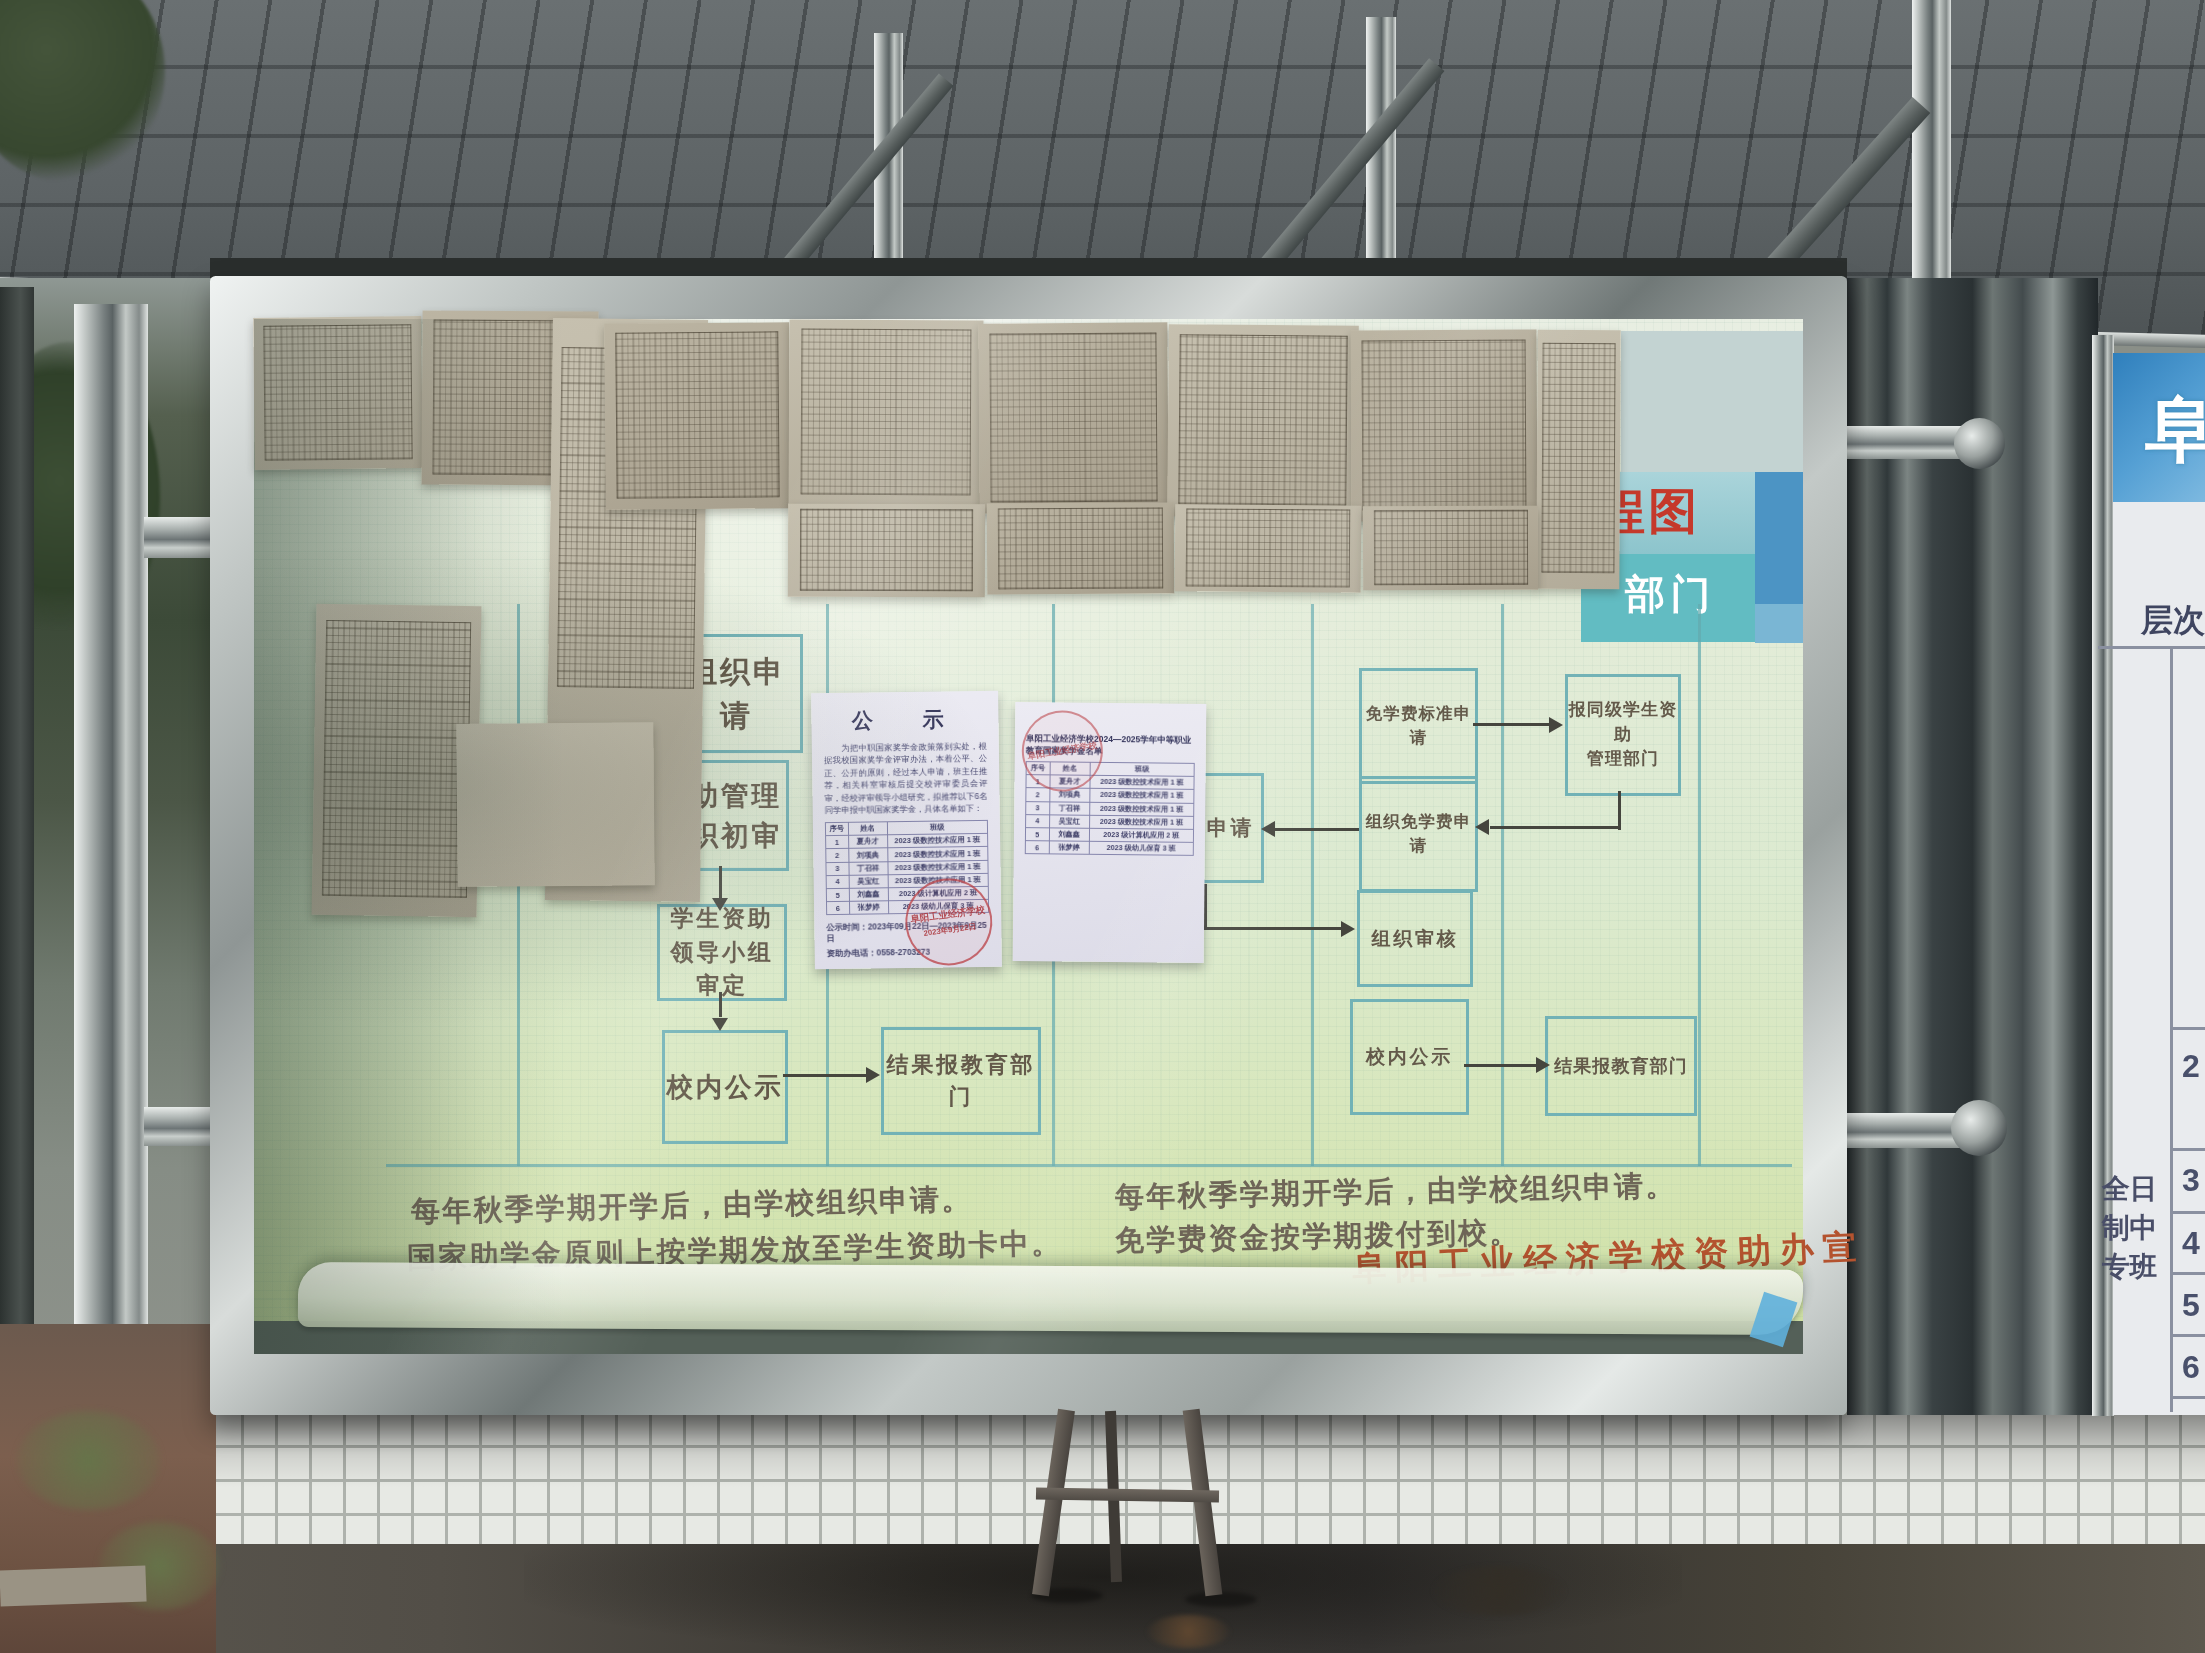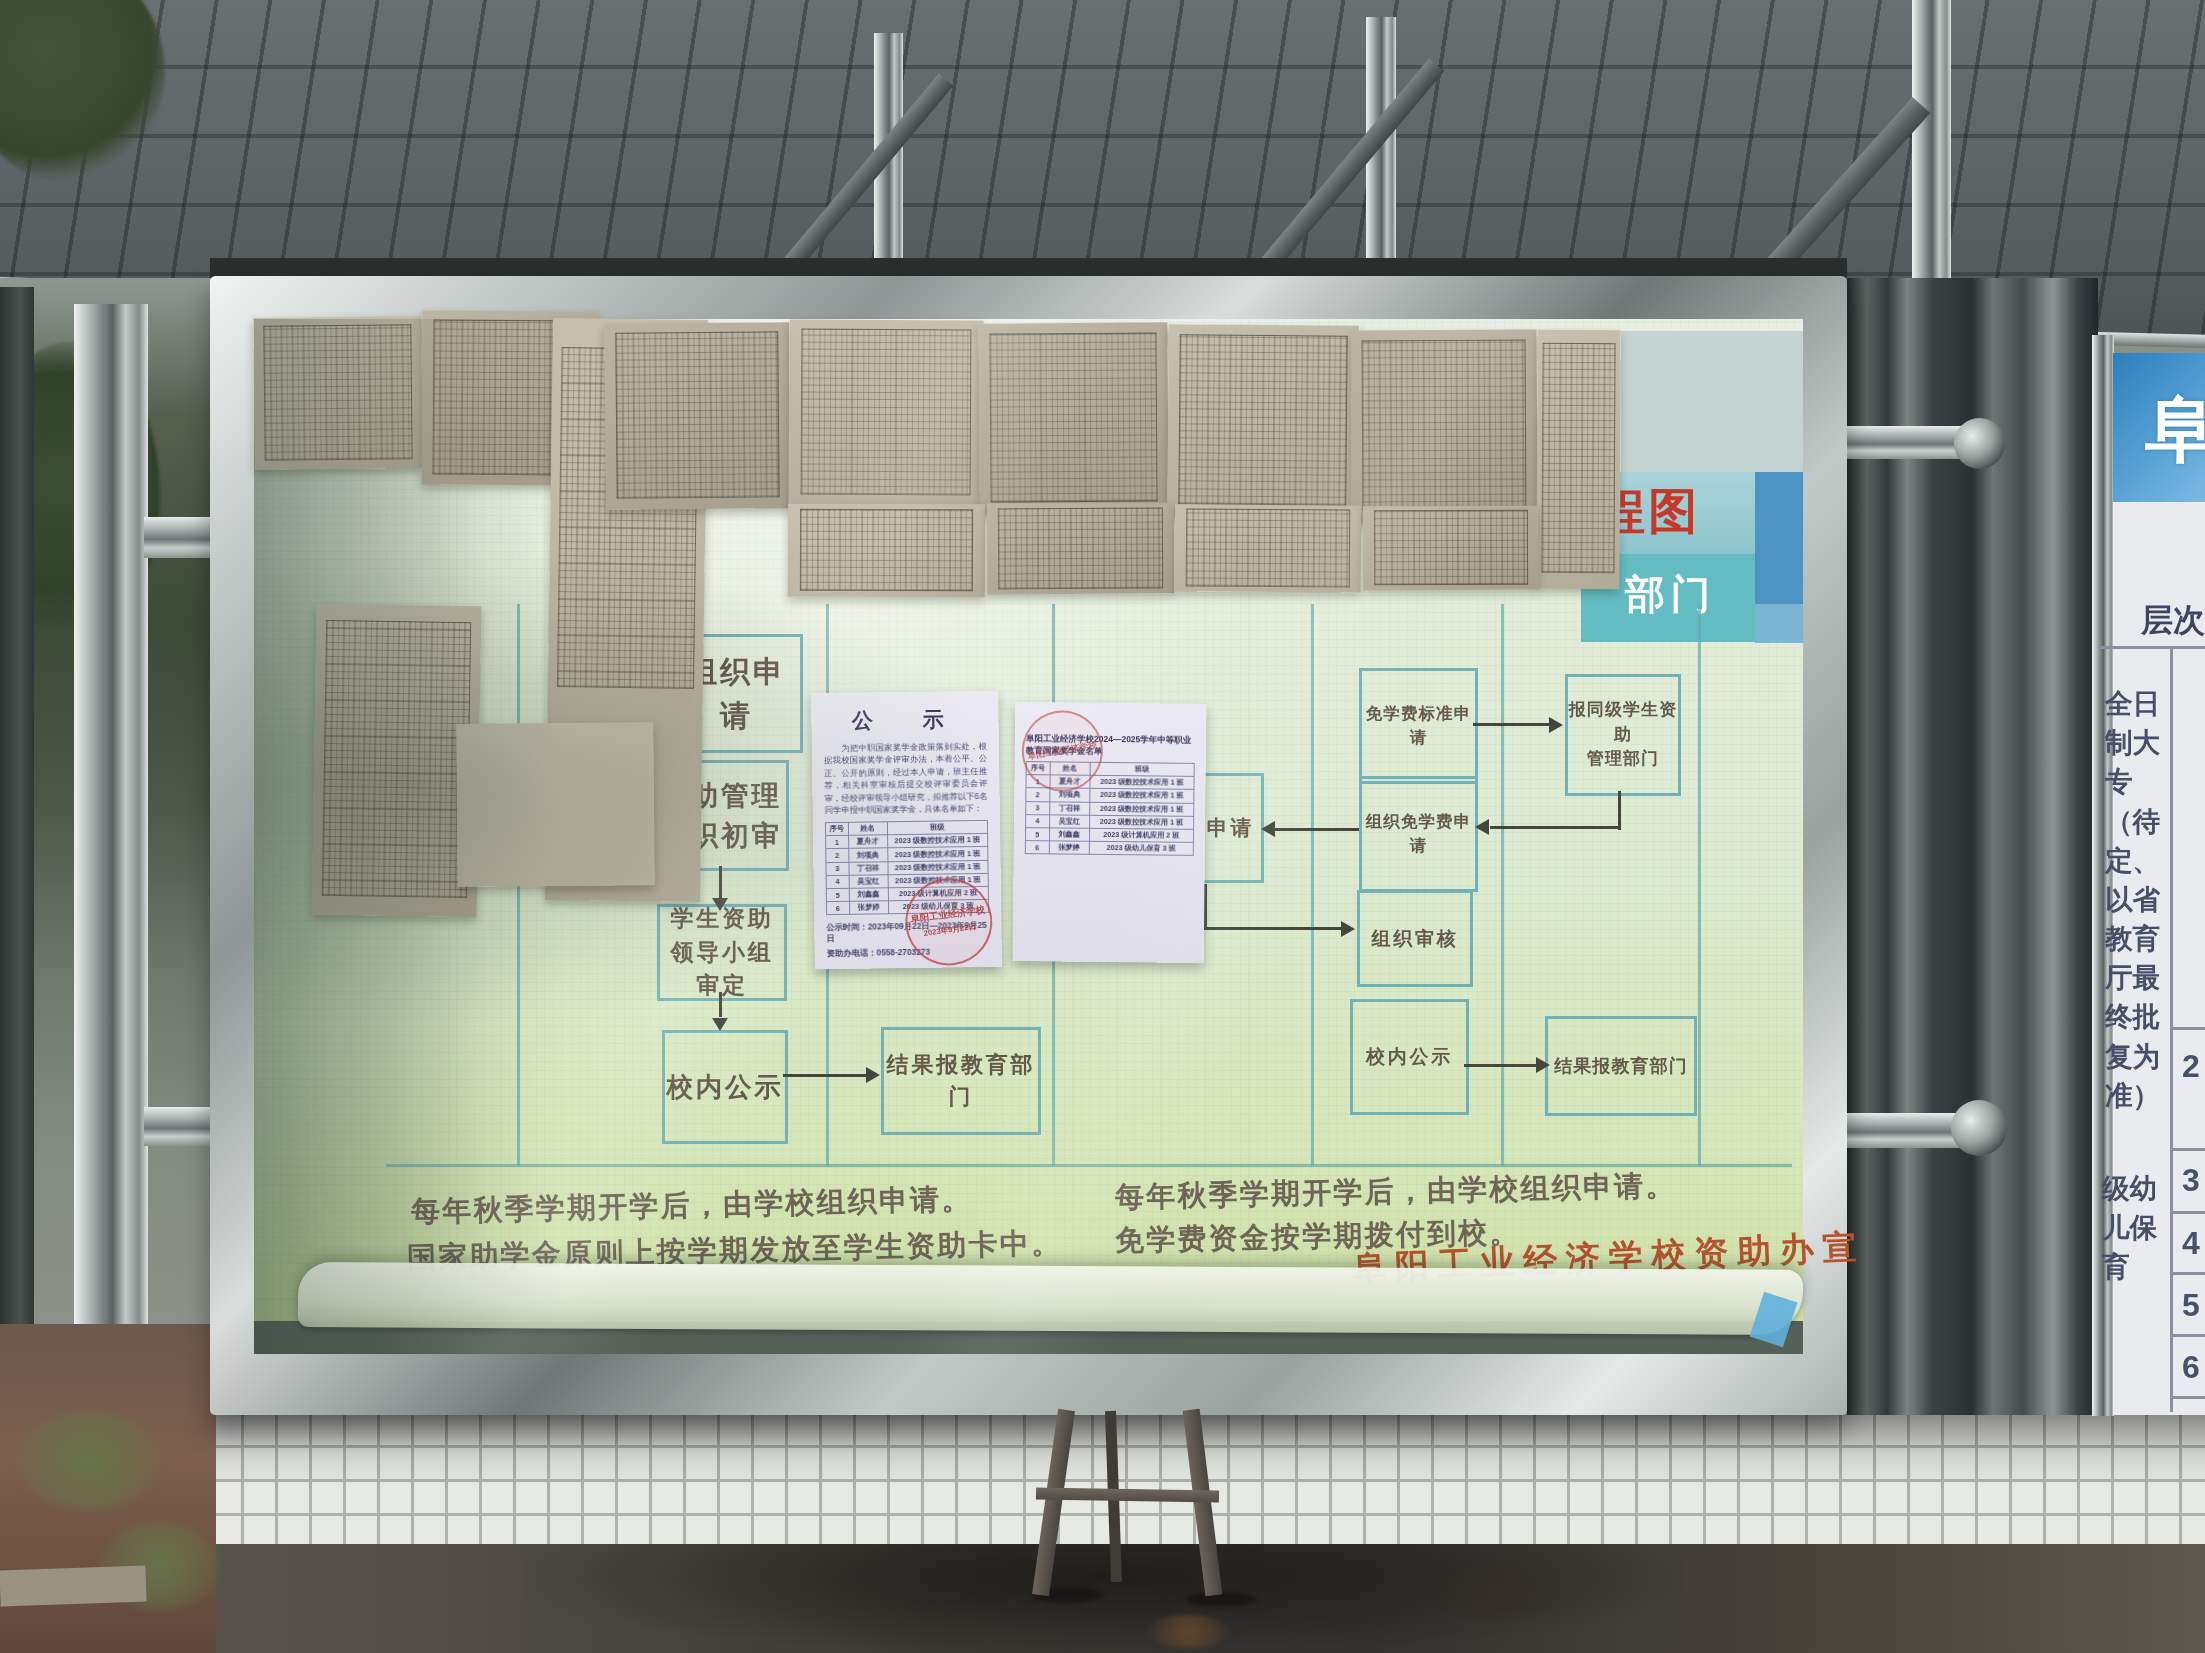--- a/index.html
+++ b/index.html
@@ -338,22 +338,21 @@
 
   <div class="abs glassfx"></div>
 
   <div class="abs metal-v" style="left:2092px;top:335px;width:22px;height:1081px;"></div>
   <div class="abs sideposter"></div>
   <div class="abs sidesign"></div>
   <div class="abs" style="left:2145px;top:382px;font-size:72px;font-weight:bold;color:#fff;text-shadow:0 0 4.4px rgba(40,120,160,.7);font-family:'Liberation Serif',serif;">阜</div>
   <div class="abs" style="left:2141px;top:599px;font-size:32px;font-weight:bold;color:#3f4560;">层次</div>
   <div class="abs sline" style="left:2098px;top:646px;width:107px;height:2.8px;"></div>
   <div class="abs sline" style="left:2170px;top:648px;width:2.8px;height:764px;"></div>
-  <div class="sidetxt" style="left:2105px;top:684px;width:66px;font-size:27.6px;">全日制大专（待定、以省教育厅最终批复为准）</div>
-  <div class="sidetxt" style="left:2102px;top:1169px;width:69px;font-size:27.6px;">级幼儿保育</div>
+  <div class="sidetxt" style="left:2102px;top:1169px;width:69px;font-size:27.6px;">全日制中专班</div>
   <div class="abs sline" style="left:2171px;top:1027px;width:34px;height:2.8px;"></div>
   <div class="abs sline" style="left:2171px;top:1148px;width:34px;height:2.8px;"></div>
   <div class="abs sline" style="left:2171px;top:1211px;width:34px;height:2.8px;"></div>
   <div class="abs sline" style="left:2171px;top:1272px;width:34px;height:2.8px;"></div>
   <div class="abs sline" style="left:2171px;top:1334px;width:34px;height:2.8px;"></div>
   <div class="abs sline" style="left:2171px;top:1396px;width:34px;height:2.8px;"></div>
   <div class="snum" style="left:2182px;top:1048px;">2</div>
   <div class="snum" style="left:2182px;top:1162px;">3</div>
   <div class="snum" style="left:2182px;top:1225px;">4</div>
   <div class="snum" style="left:2182px;top:1287px;">5</div>

